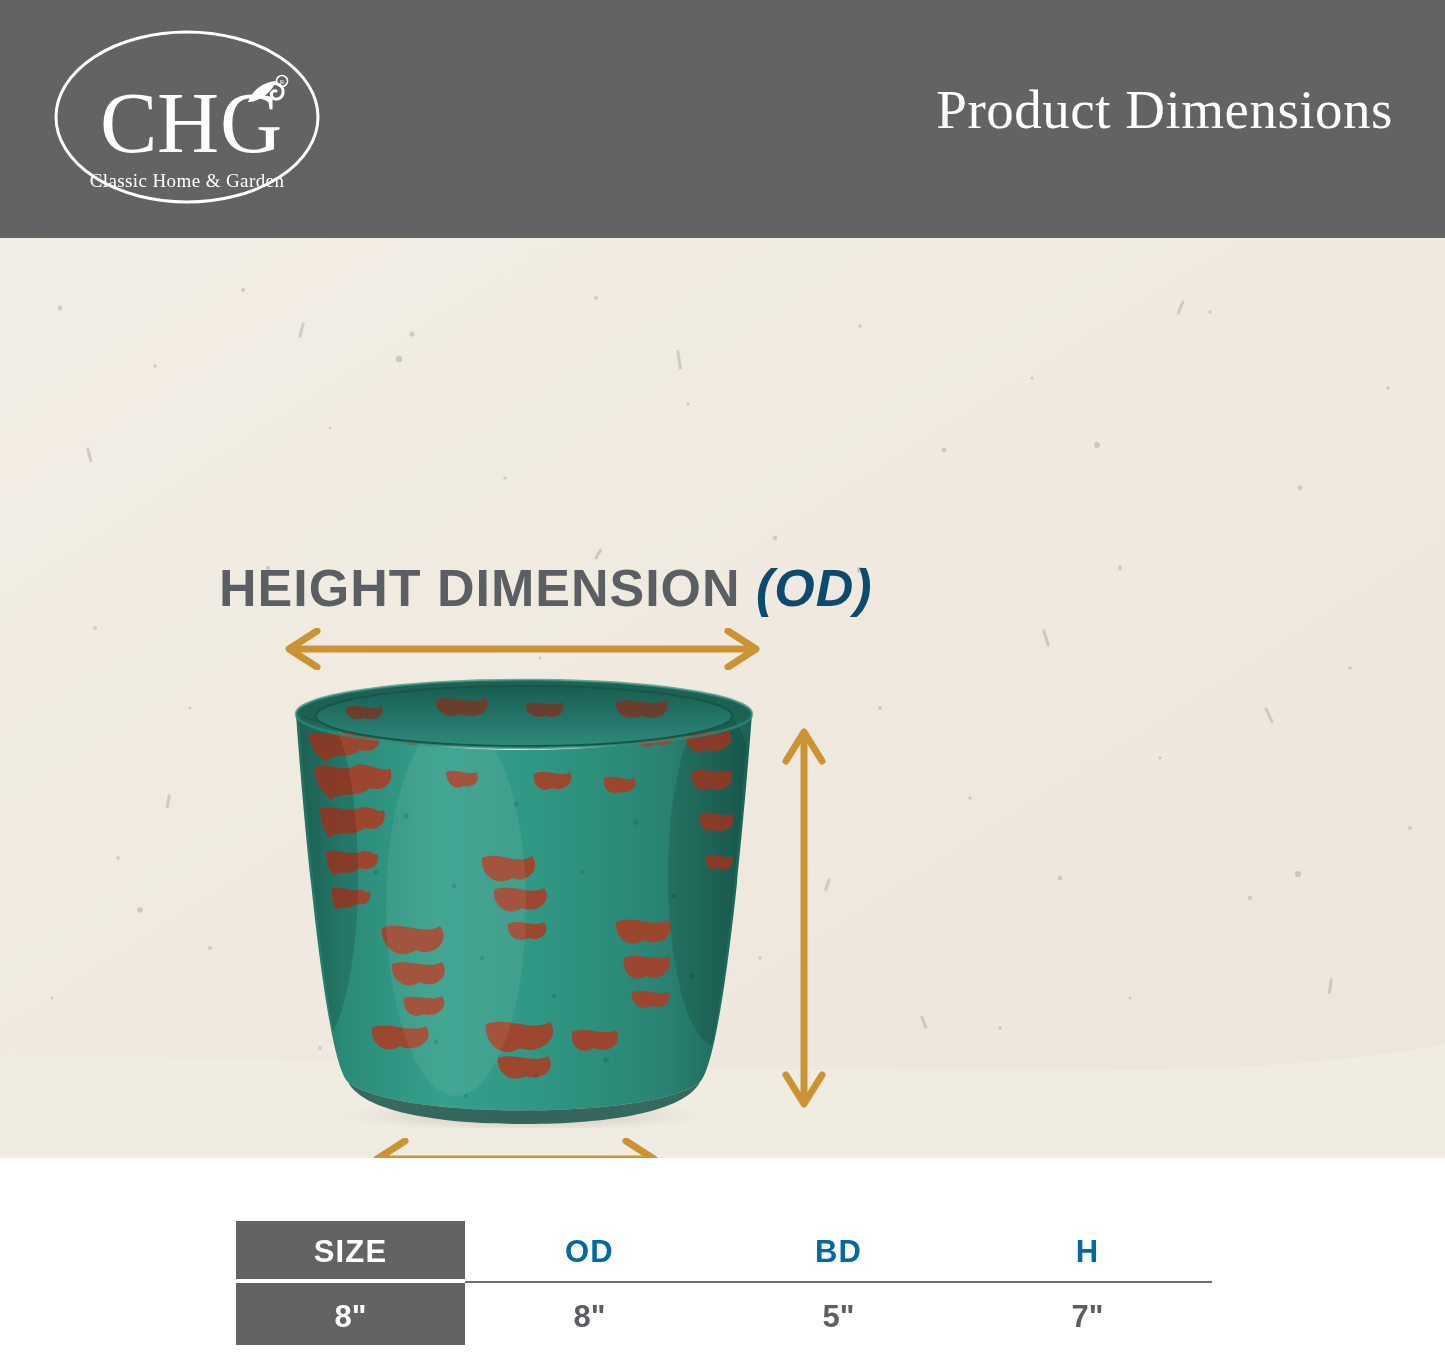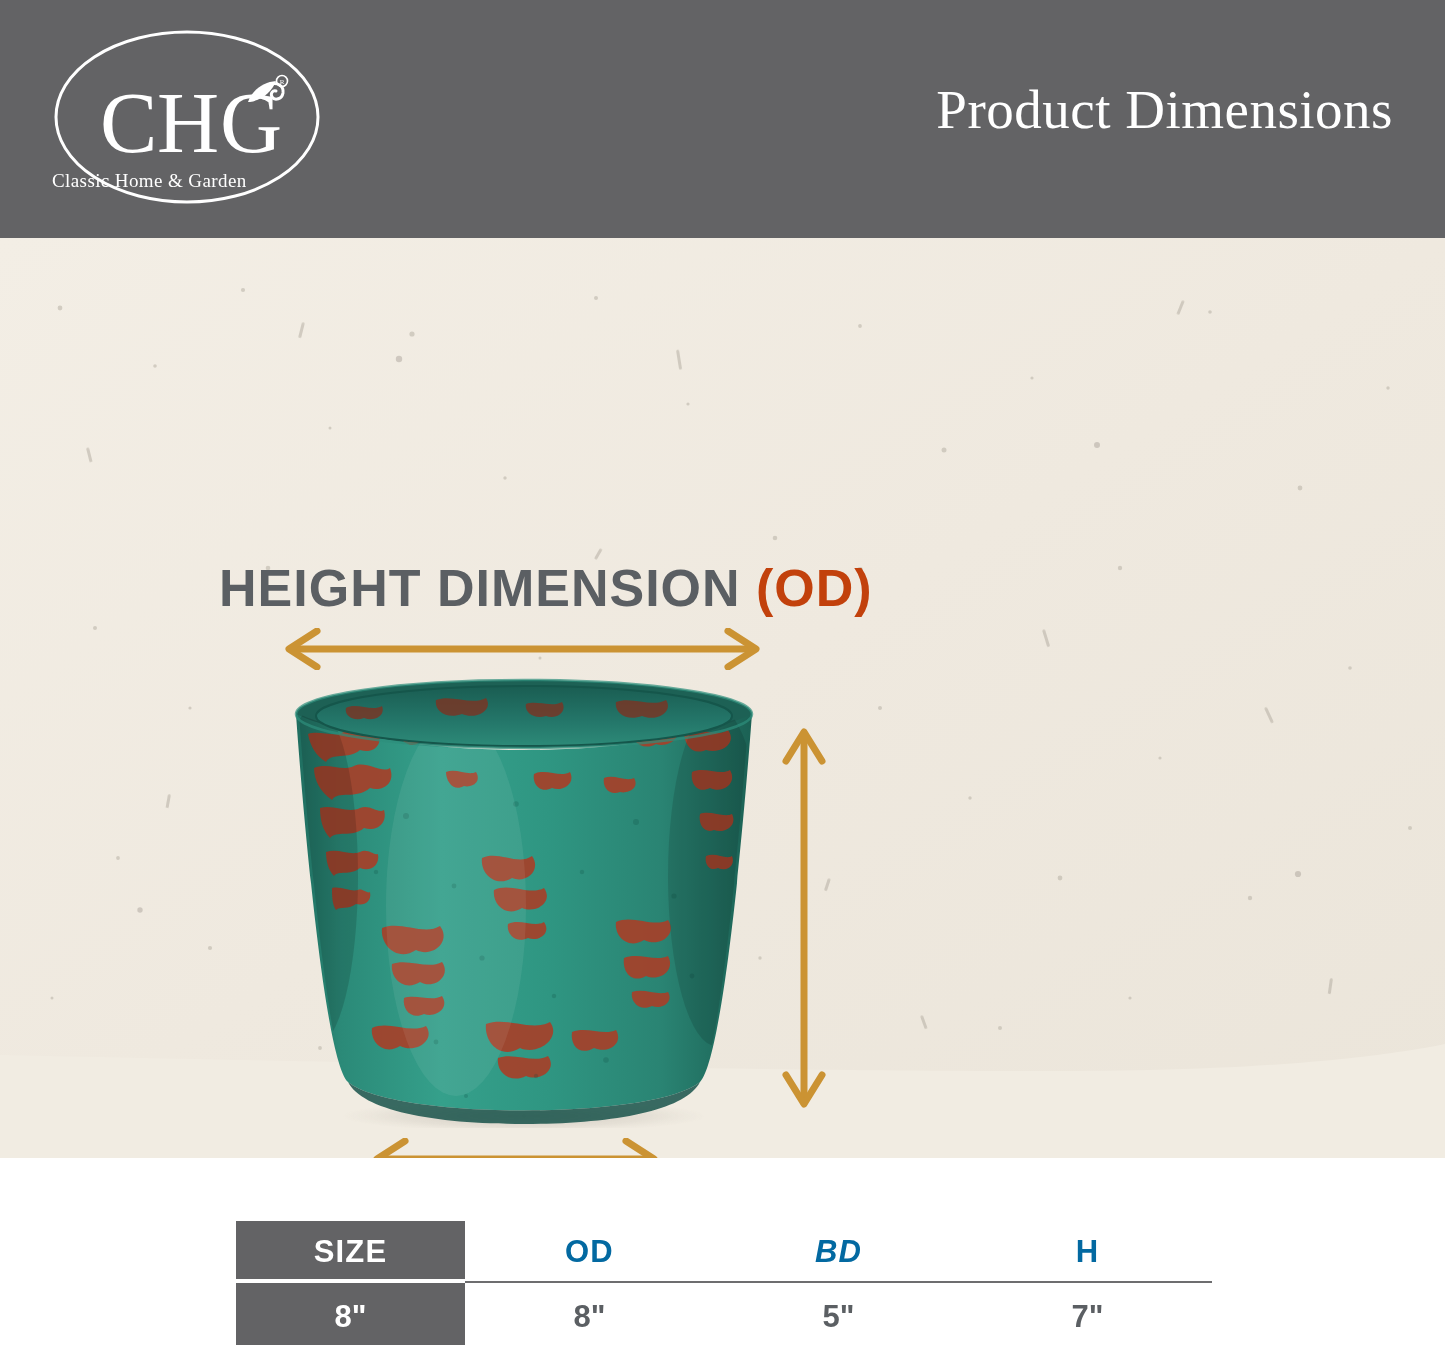--- a/index.html
+++ b/index.html
@@ -27,20 +27,21 @@
     font-family:"Liberation Serif", serif;
     color:#ffffff; font-weight:400;
     font-size:86px; line-height:1;
     letter-spacing:0px;
   }
   .logo-text-c { left:48px;  top:52px; }
   .logo-text-h { left:105px; top:52px; }
   .logo-text-g { left:168px; top:52px; }
   .logo-tag {
     position:absolute; left:0; top:142px; width:270px;
+    text-align:center;
     font-family:"Liberation Serif", serif;
     color:#ffffff; font-size:19px; letter-spacing:0.4px;
   }
   .header-title {
     position:absolute; right:52px; top:78px;
     font-family:"Liberation Serif", serif;
     color:#ffffff; font-size:55px; font-weight:400;
     letter-spacing:0.5px; white-space:nowrap;
   }
 
@@ -57,21 +58,21 @@
     background:#f1ece2;
   }
 
   
   .dim-label {
     position:absolute; white-space:nowrap;
     font-family:"Liberation Sans", sans-serif;
     font-weight:700; color:#5b5f63;
     letter-spacing:1px;
   }
-  .dim-label .accent { color:#c2410c; }
+  .dim-label .accent { color:#0c4a6e;font-style:italic; }
 
   #label-od     { left:219px; top:320px; font-size:52px; }
   #label-height { left:849px; top:650px; font-size:52px; }
 
   
   .arrow-svg { position:absolute; }
   #arrow-od     { left:275px; top:390px;  width:495px; height:42px; }
   #arrow-height { left:780px; top:482px;  width:48px;  height:396px; }
   #arrow-bd     { left:363px; top:900px;  width:305px; height:42px; }
 
@@ -107,21 +108,21 @@
     letter-spacing:1.2px;
   }
   .tbl-data-white {
     color:#ffffff; font-weight:700; font-size:31px;
   }
   .tbl-data-gray {
     color:#5b5f63; font-weight:700; font-size:31px;
   }
   #cell-size-head { left:0px;   top:13px;  width:229px; }
   #cell-od-head   { left:229px; top:13px;  width:249px; }
-  #cell-bd-head   { left:478px; top:13px;  width:249px;font-style:italic; }
+  #cell-bd-head   { left:478px; top:13px;  width:249px; }
   #cell-h-head    { left:727px; top:13px;  width:249px; }
   #cell-size-val  { left:0px;   top:78px;  width:229px; }
   #cell-od-val    { left:229px; top:78px;  width:249px; }
   #cell-bd-val    { left:478px; top:78px;  width:249px; }
   #cell-h-val     { left:727px; top:78px;  width:249px; }
 </style>
 </head>
 <body>
 
 <div class="header">

